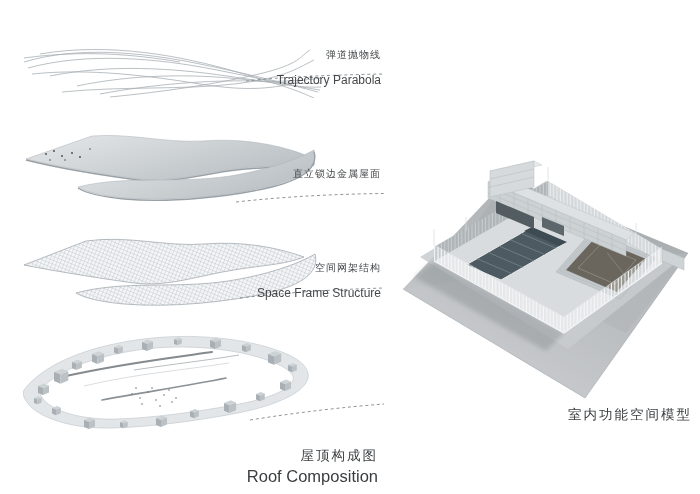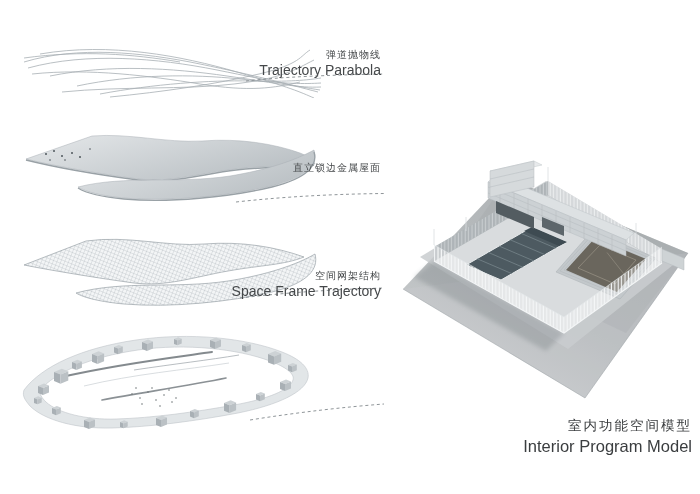--- a/index.html
+++ b/index.html
@@ -3,21 +3,21 @@
 <meta charset="utf-8">
 <style>
   html,body{margin:0;padding:0;background:#ffffff;}
   .canvas{
     position:relative;width:700px;height:494px;background:#ffffff;overflow:hidden;
     font-family:"Liberation Sans","DejaVu Sans",sans-serif;color:#3f4244;
   }
   .fig{position:absolute;}
   .layer-label{position:absolute;text-align:right;line-height:1.12;white-space:nowrap;}
   .layer-label .zh{font-size:10px;letter-spacing:1px;color:#45484a;}
-  .layer-label .en{font-size:14px;color:#45484a;margin-top:3px;}
+  .layer-label .en{font-size:12px;color:#45484a;margin-top:14px;}
   .caption{position:absolute;text-align:right;white-space:nowrap;color:#3a3d3f;}
   .caption .zh{font-size:13.5px;letter-spacing:2px;}
   .caption .en{font-size:16.5px;margin-top:2px;}
   svg{display:block;}
 </style>
 </head>
 <body>
 
 <div class="canvas">
 
@@ -227,26 +227,29 @@
       <path d="M236,202 C290,196 340,194 384,193.5"></path>
       <path d="M240,298 C300,291 350,289 384,288"></path>
       <path d="M250,420 C300,412 345,407 384,404"></path>
     </g>
   </svg>
 
   <div class="layer-label" style="top:49px;right:319px">
     <div class="zh">弹道抛物线</div>
     <div class="en">Trajectory Parabola</div>
   </div>
-  <div class="layer-label" style="top:162px;right:319px">
+  <div class="layer-label" style="top:168px;right:319px">
     <div class="zh">直立锁边金属屋面</div>
   </div>
-  <div class="layer-label" style="top:270px;right:319px">
+  <div class="layer-label" style="top:262px;right:319px">
     <div class="zh">空间网架结构</div>
-    <div class="en">Space Frame Trajectory</div>
-  </div>
-
-  <div class="caption" style="top:417px;right:8px">
+    <div class="en">Space Frame Structure</div>
+  </div>
+
+  <div class="caption" style="top:447px;right:322px">
+    <div class="zh">屋顶构成图</div>
+    <div class="en">Roof Composition</div>
+  </div>
+  <div class="caption" style="top:406px;right:8px">
     <div class="zh">室内功能空间模型</div>
-    <div class="en">Interior Program Model</div>
   </div>
 
 </div>
 
 </body></html>

